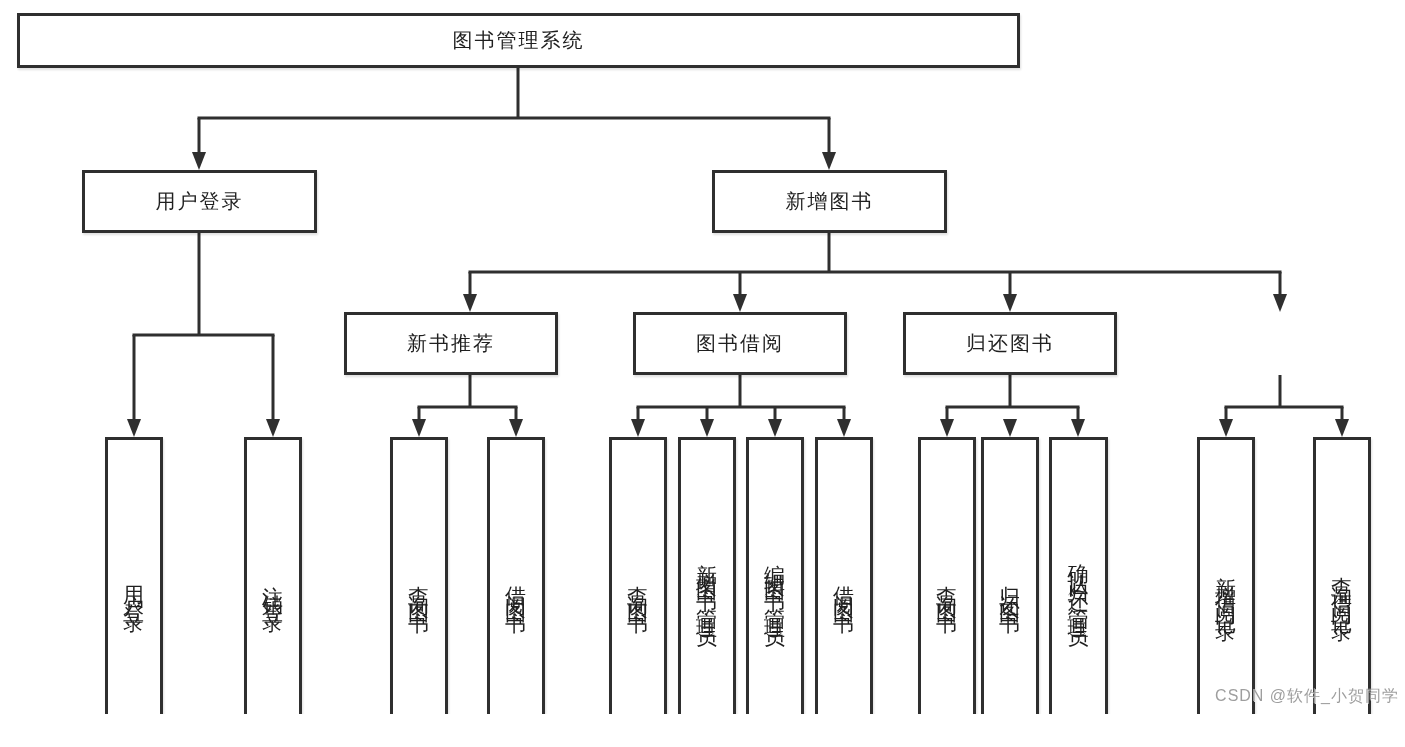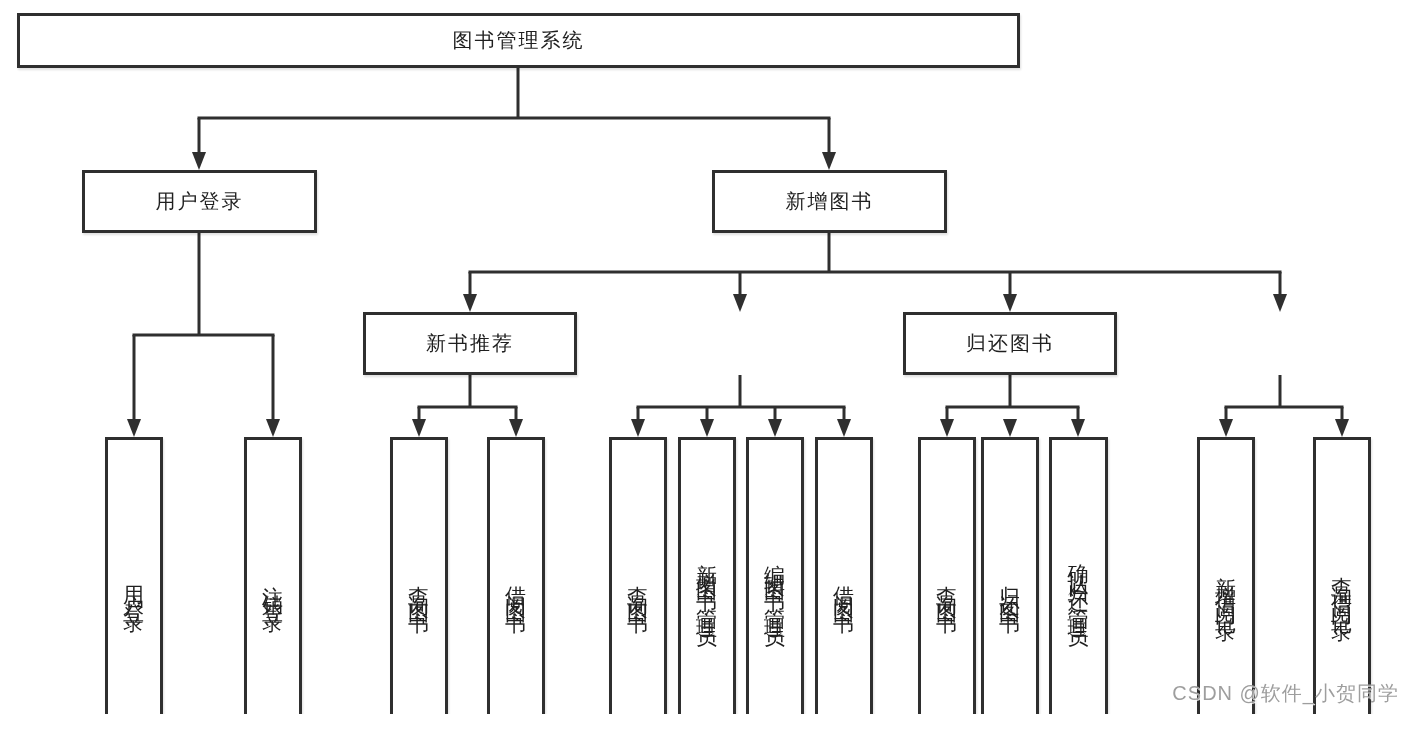--- a/index.html
+++ b/index.html
@@ -43,21 +43,21 @@
     text-orientation: mixed;
     font-size: 21px;
     letter-spacing: 9px;
     line-height: 1;
     white-space: normal;
   }
   .watermark {
     position: absolute;
     right: 6px;
     bottom: 7px;
-    font-size: 20px;
+    font-size: 16px;
     color: var(--watermark);
     letter-spacing: 1px;
     text-shadow: 1px 1px 0 rgba(255,255,255,0.8);
     z-index: 5;
     pointer-events: none;
   }
 </style>
 </head>
 <body>
 
@@ -132,22 +132,25 @@
     <span>图书管理系统</span>
   </div>
 
   <div class="box" style="left:82px; top:170px; width:235px; height:63px;">
     <span>用户登录</span>
   </div>
   <div class="box" style="left:712px; top:170px; width:235px; height:63px;">
     <span>新增图书</span>
   </div>
 
-  <div class="box" style="left:363px; top:312px; width:214px; height:63px;">
+  <div class="box" style="left:344px; top:312px; width:214px; height:63px;">
     <span>新书推荐</span>
+  </div>
+  <div class="box" style="left:633px; top:312px; width:214px; height:63px;">
+    <span>图书借阅</span>
   </div>
   <div class="box" style="left:903px; top:312px; width:214px; height:63px;">
     <span>归还图书</span>
   </div>
 
   <div class="box leaf" style="left:105px; top:437px; width:58px; height:300px;">
     <span>用户登录</span>
   </div>
   <div class="box leaf" style="left:244px; top:437px; width:58px; height:300px;">
     <span>注销登录</span>

